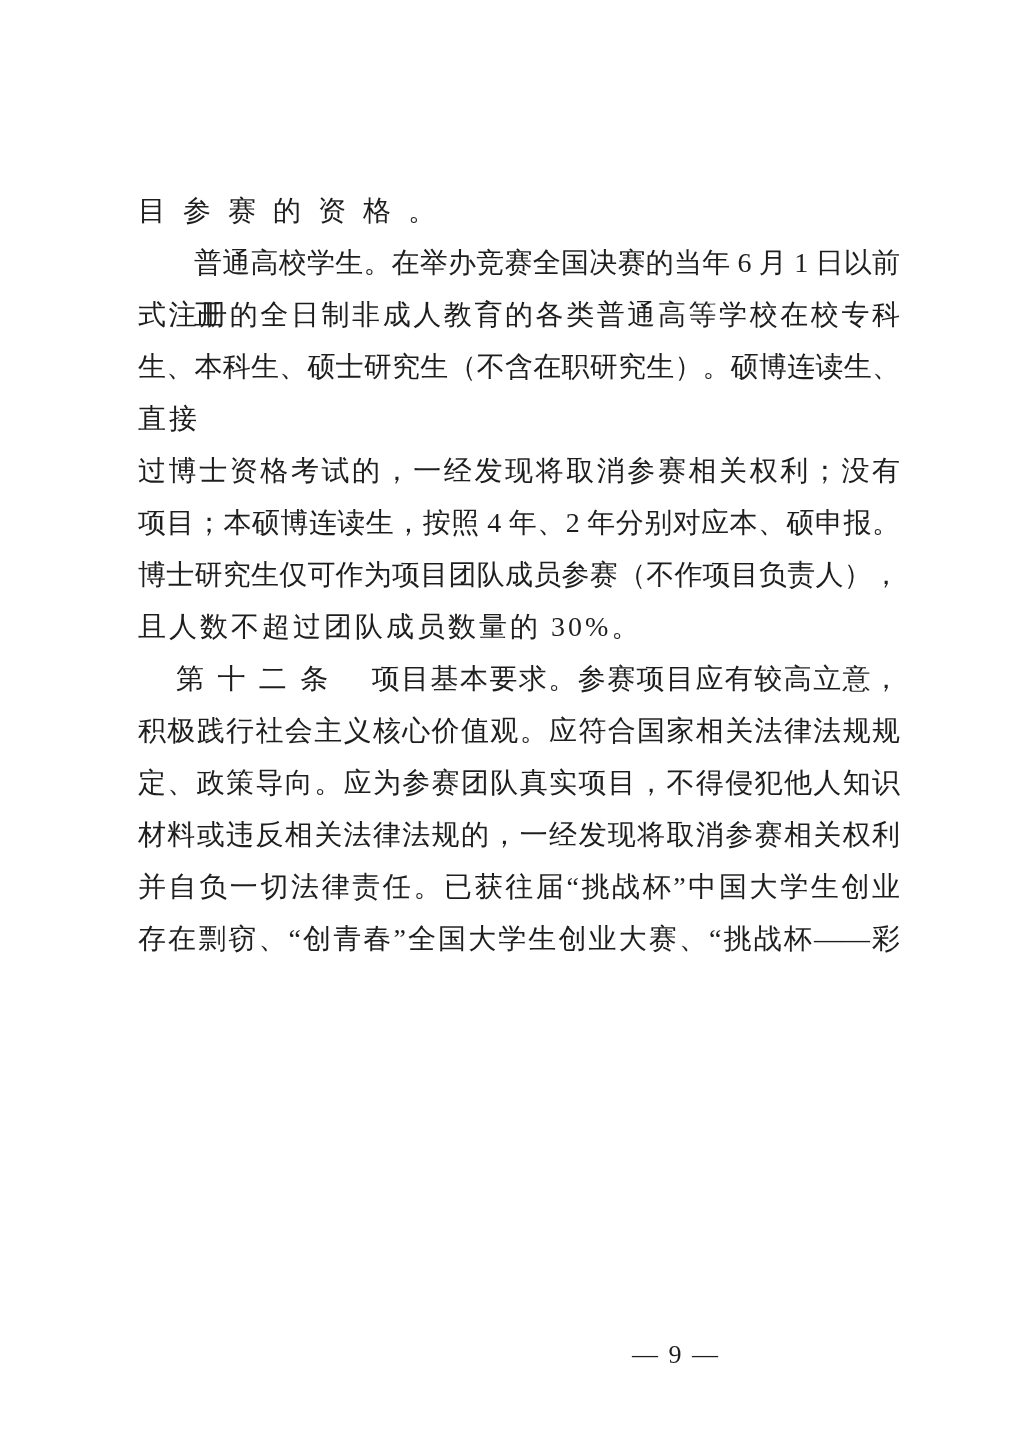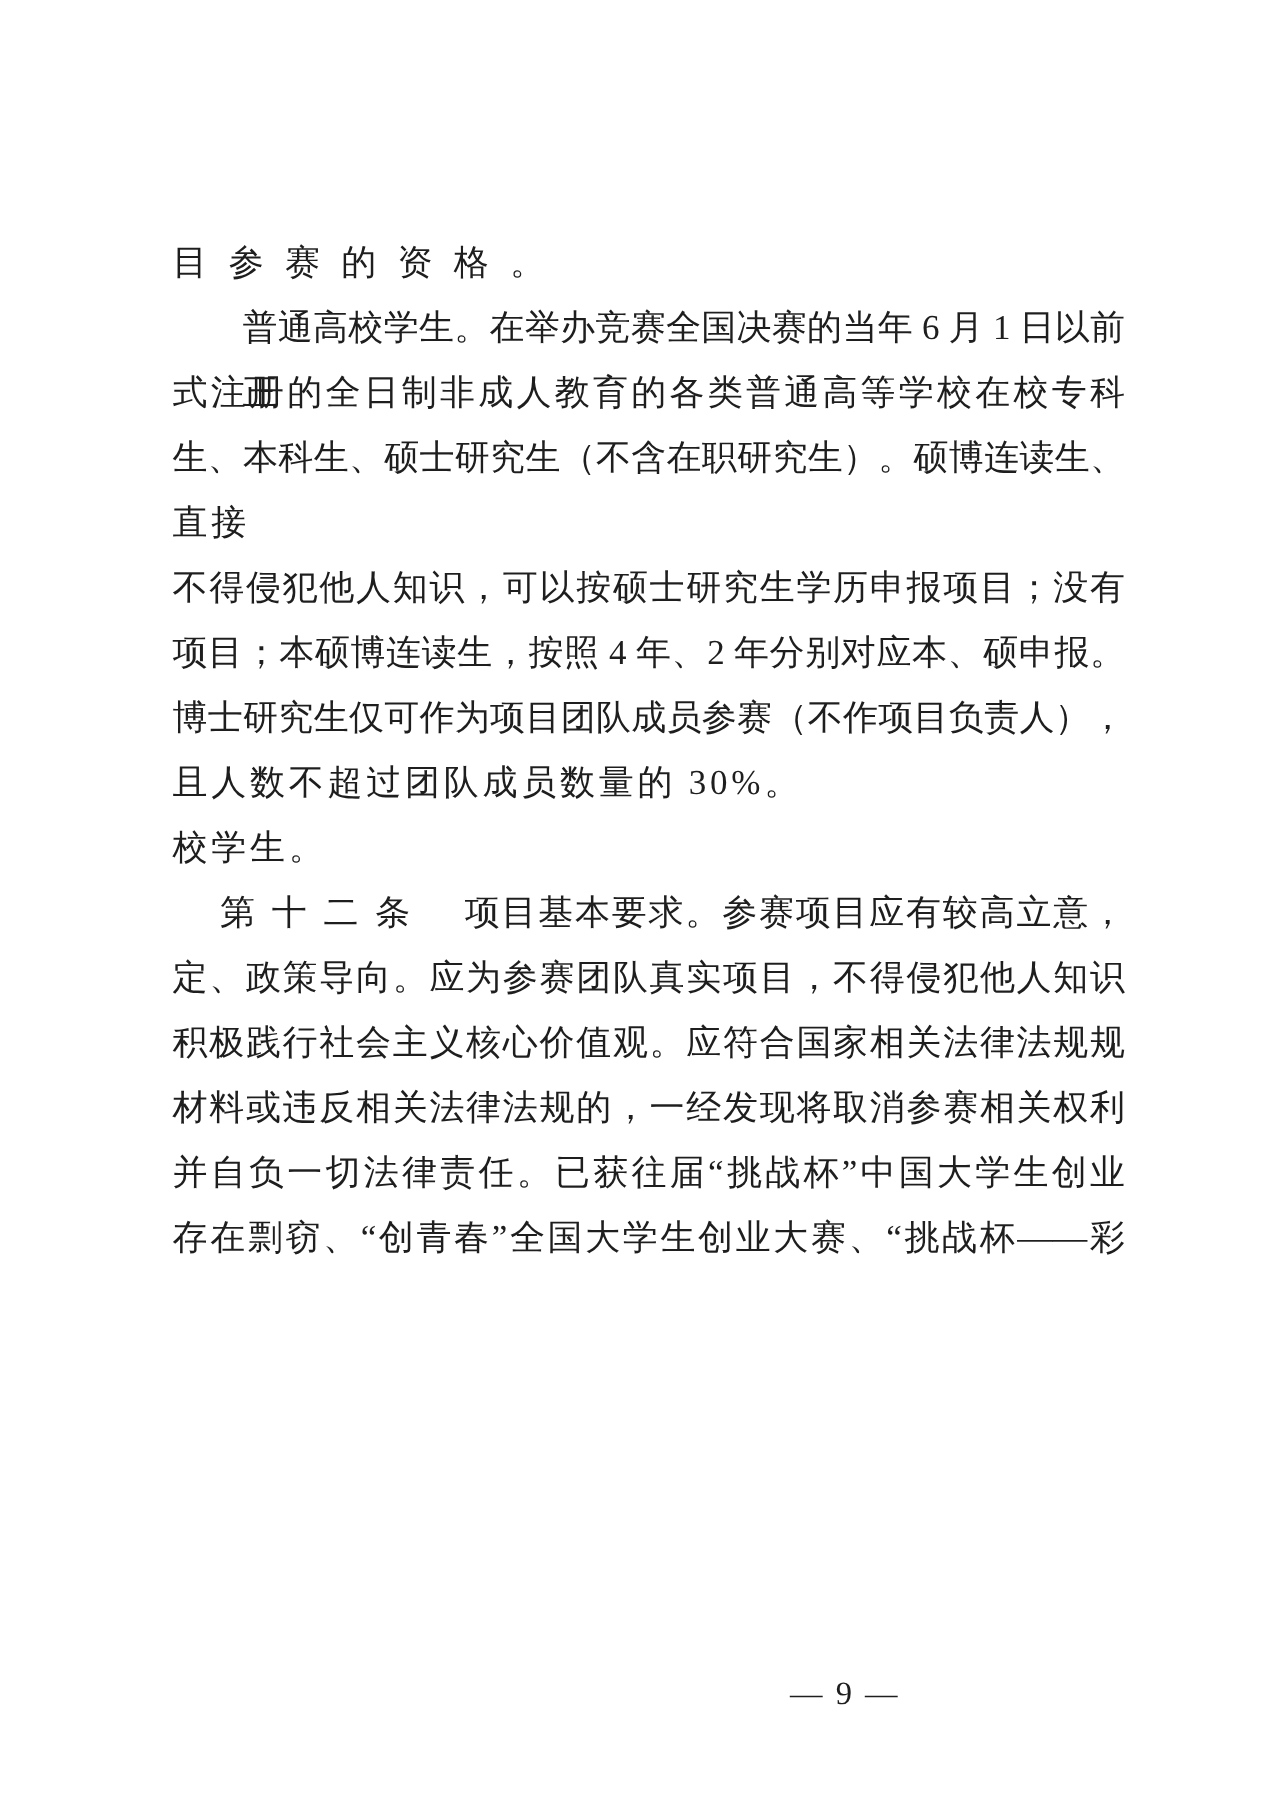--- a/index.html
+++ b/index.html
@@ -68,26 +68,25 @@
 </head>
 <body>
 
 <div class="page">
   <div class="text-block" id="text-block">
       <div class="line endline wide">目参赛的资格。</div>
       <div class="line justify indent">普通高校学生。在举办竞赛全国决赛的当年 6 月 1 日以前正</div>
       <div class="line justify">式注册的全日制非成人教育的各类普通高等学校在校专科</div>
       <div class="line justify">生、本科生、硕士研究生（不含在职研究生）。硕博连读生、</div>
       <div class="line endline">直接</div>
-      <div class="line justify">不得侵犯他人知识，可以按硕士研究生学历申报项目；没有</div>
+      <div class="line justify">过博士资格考试的，一经发现将取消参赛相关权利；没有</div>
       <div class="line justify">项目；本硕博连读生，按照 4 年、2 年分别对应本、硕申报。</div>
       <div class="line justify">博士研究生仅可作为项目团队成员参赛（不作项目负责人），</div>
       <div class="line endline">且人数不超过团队成员数量的 30%。</div>
-      <div class="line endline">校学生。</div>
       <div class="line justify indent-sm"><span class="bold-term">第十二条</span><span>项目基本要求。参赛项目应有较高立意，</span></div>
+      <div class="line justify">积极践行社会主义核心价值观。应符合国家相关法律法规规</div>
       <div class="line justify">定、政策导向。应为参赛团队真实项目，不得侵犯他人知识</div>
-      <div class="line justify">积极践行社会主义核心价值观。应符合国家相关法律法规规</div>
       <div class="line justify">材料或违反相关法律法规的，一经发现将取消参赛相关权利</div>
       <div class="line justify">并自负一切法律责任。已获往届“挑战杯”中国大学生创业</div>
       <div class="line justify">存在剽窃、“创青春”全国大学生创业大赛、“挑战杯——彩</div>
     </div>
   <div class="footer-page-number">— 9 —</div>
 </div>
 
 </body></html>

